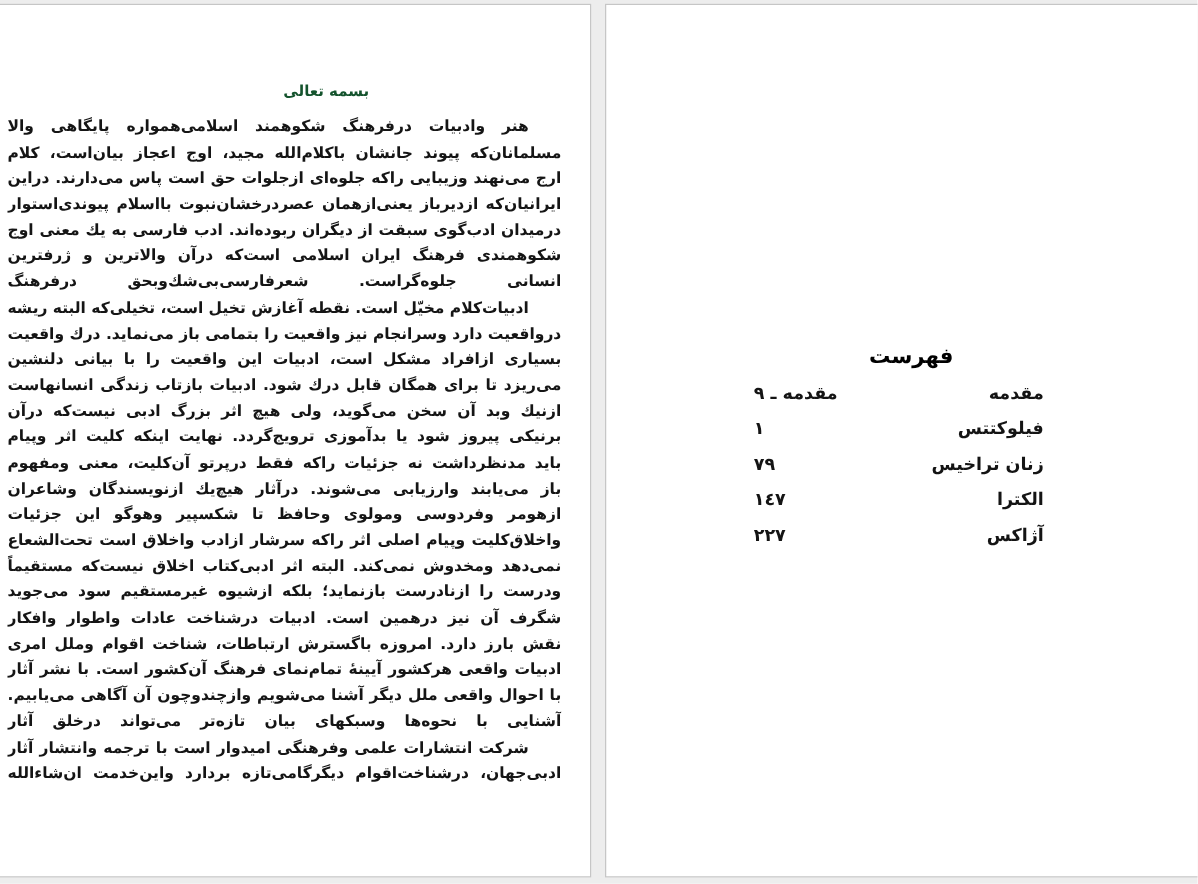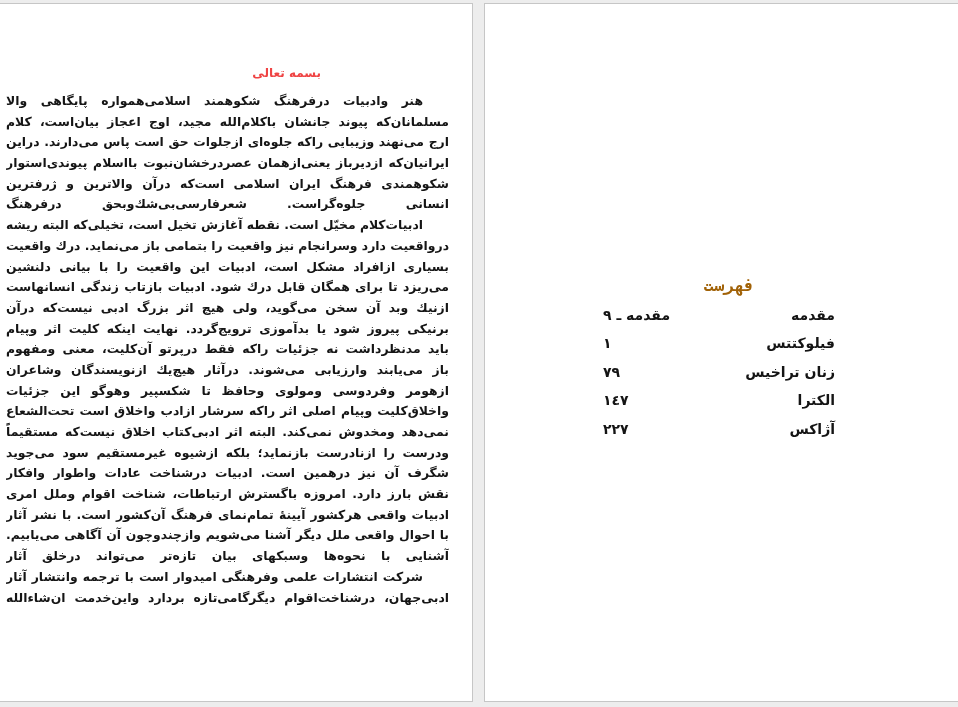--- a/index.html
+++ b/index.html
@@ -11,40 +11,40 @@
   .page{
     position:absolute;top:3px;height:699px;box-sizing:border-box;
     background:#ffffff;border:1px solid #c6c6c6;
   }
   .page-left{left:-10px;width:483px;}
   .page-right{left:484px;width:492px;}
 
   
   .bismillah{
     position:absolute;top:62px;left:210px;width:120px;
-    direction:rtl;
-    font-size:12px;font-weight:bold;color:#ef4444;white-space:nowrap;
+    text-align:center;direction:rtl;
+    font-size:12px;font-weight:bold;color:#14532d;white-space:nowrap;
   }
   .text-block{
     position:absolute;top:87px;left:15px;width:443px;
     direction:rtl;color:#151515;
   }
   .line{
     height:20.7px;line-height:20.7px;overflow:hidden;
     font-size:12.4px;font-weight:bold;
     text-align:justify;text-align-last:justify;
   }
   .line.indent{padding-right:26px;}
   .line.short{text-align-last:right;}
 
   
   .toc-title{
     position:absolute;top:271px;left:184px;width:120px;
     text-align:center;direction:rtl;
-    font-size:17px;font-weight:bold;color:#a16207;white-space:nowrap;font-family:Liberation Mono, monospace;
+    font-size:17px;font-weight:bold;color:#000000;white-space:nowrap;
   }
   .toc{
     position:absolute;top:303px;left:118px;width:232px;direction:rtl;
   }
   .toc-row{
     display:flex;justify-content:space-between;align-items:flex-start;
     height:28.4px;font-size:14px;font-weight:bold;color:#141414;
   }
   .toc-name{text-align:right;white-space:nowrap;}
   .toc-page{width:88px;text-align:left;direction:rtl;white-space:nowrap;}
@@ -52,20 +52,21 @@
 </head>
 <body>
 
 <div class="page page-left">
   <div class="bismillah">بسمه تعالی</div>
   <div class="text-block">
       <div class="line indent">هنر وادبیات درفرهنگ شکوهمند اسلامی‌همواره پایگاهی والا داشته‌است.</div>
       <div class="line">مسلمانان‌که پیوند جانشان باکلام‌الله مجید، اوج اعجاز بیان‌است، کلام فاخررا همواره</div>
       <div class="line">ارج می‌نهند وزیبایی راکه جلوه‌ای ازجلوات حق است پاس می‌دارند. دراین میان</div>
       <div class="line">ایرانیان‌که ازدیرباز یعنی‌ازهمان عصردرخشان‌نبوت بااسلام پیوندی‌استوار داشته‌اند،</div>
+      <div class="line">درمیدان ادب‌گوی سبقت از دیگران ربوده‌اند. ادب فارسی به یك معنی اوج</div>
       <div class="line">شکوهمندی فرهنگ ایران اسلامی است‌که درآن والاترین و ژرفترین اندیشه‌های</div>
       <div class="line">انسانی جلوه‌گراست. شعرفارسی‌بی‌شك‌وبحق درفرهنگ بشری‌جایگاهی‌کم‌نظیردارد.</div>
       <div class="line indent">ادبیات‌کلام مخیّل است. نقطه آغازش تخیل است، تخیلی‌که البته ریشه</div>
       <div class="line">درواقعیت دارد وسرانجام نیز واقعیت را بتمامی باز می‌نماید. درك واقعیت برای</div>
       <div class="line">بسیاری ازافراد مشکل است، ادبیات این واقعیت را با بیانی دلنشین درقالبی تازه</div>
       <div class="line">می‌ریزد تا برای همگان قابل درك شود. ادبیات بازتاب زندگی انسانهاست وناگزیر</div>
       <div class="line">ازنیك وبد آن سخن می‌گوید، ولی هیچ اثر بزرگ ادبی نیست‌که درآن سرانجام بدی</div>
       <div class="line">برنیکی پیروز شود یا بدآموزی ترویج‌گردد. نهایت اینکه کلیت اثر وپیام اصلی آن‌را</div>
       <div class="line">باید مدنظرداشت نه جزئیات راکه فقط درپرتو آن‌کلیت، معنی ومفهوم واقعی خودرا</div>
       <div class="line">باز می‌یابند وارزیابی می‌شوند. درآثار هیچ‌یك ازنویسندگان وشاعران بزرگ جهان</div>

